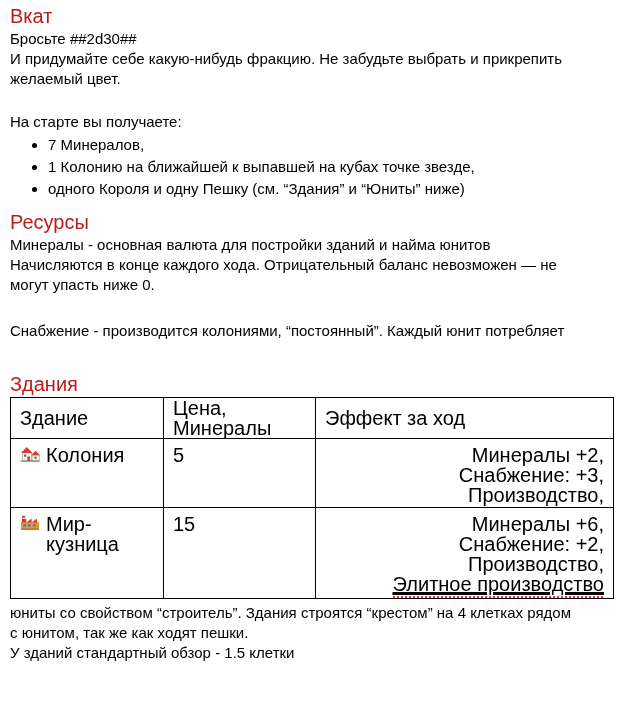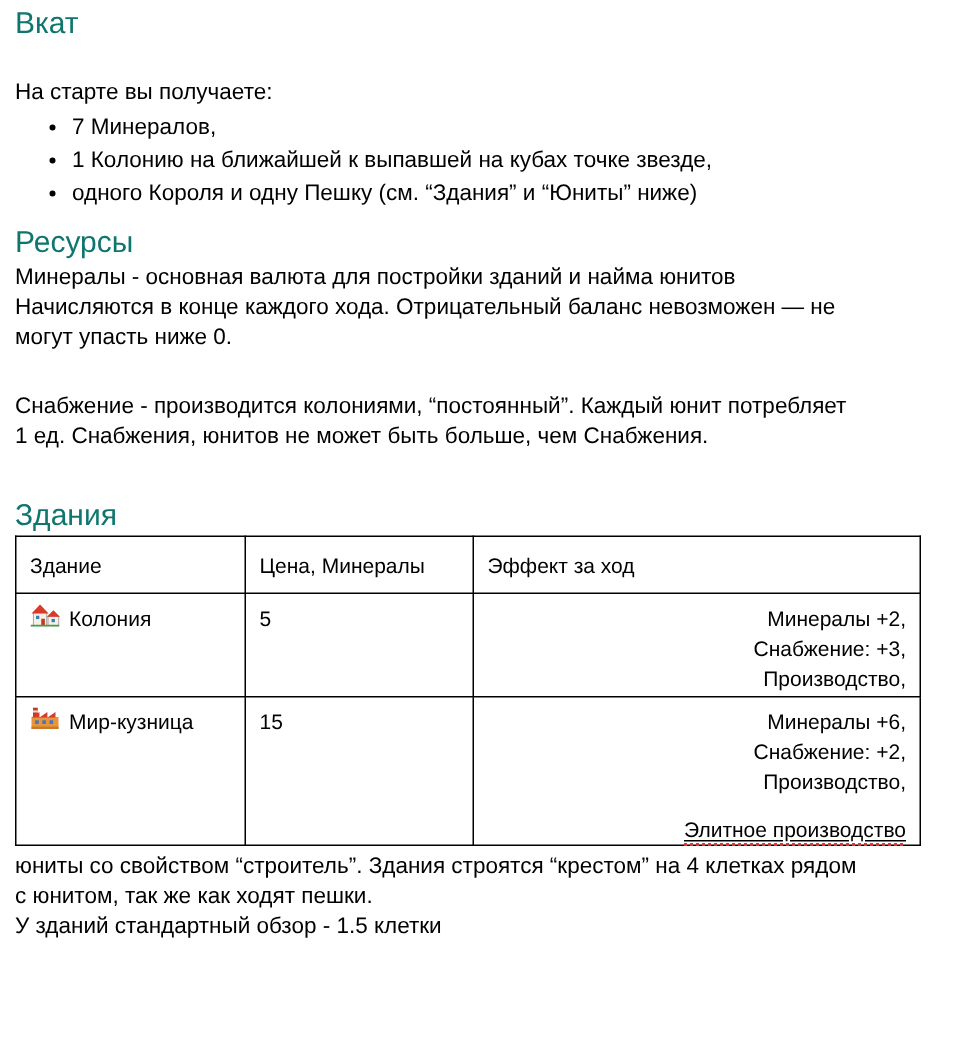--- a/index.html
+++ b/index.html
@@ -5,91 +5,95 @@
   html,body { margin:0; padding:0; background:#fff; }
   body {
     width:640px; height:705px; overflow:hidden;
     font-family:"Liberation Sans", sans-serif;
     color:#000; font-size:15px; line-height:20px;
     -webkit-font-smoothing:antialiased;
   }
   .page { padding:3px 14px 0 10px; }
 
   .doc-heading {
-    font-size:20px; line-height:26px; font-weight:400; margin:0; color:#0f766e;
+    font-size:20px; line-height:26px; font-weight:400; margin:0; color:#b91c1c;
   }
   .line { display:block; }
 
   .lead { margin-top:23px; }
 
   ul.bullets { margin:2px 0 0 0; padding:0 0 0 38px; }
   ul.bullets li { line-height:22px; }
 
   .h-resources { margin-top:9px; }
   .para2 { margin-top:26px; }
   .h-buildings { margin-top:30px; }
 
   table.buildings {
     border-collapse:collapse; table-layout:fixed;
     width:603px; margin-top:0;
   }
   table.buildings th, table.buildings td {
     border:1px solid #000; box-sizing:border-box;
-    font-size:14px; font-weight:400; text-align:left;
+    font-size:20px; font-weight:400; text-align:left;
     vertical-align:top; padding:6px 9px 0 9px;
   }
   table.buildings th { vertical-align:middle; padding:0 9px; }
   tr.hdr  { height:38px; }
   tr.row1 { height:69px; }
   tr.row2 { height:91px;padding-left:23px; }
 
   .col-name  { width:153px; }
   .col-price { width:152px; }
   .col-eff   { width:298px; }
 
   .bname { display:flex; align-items:flex-start; gap:6px; height:20px; }
   .bname svg { flex:0 0 auto; }
 
   .eff-line { line-height:20px;text-align:right; }
-  .elite-line { margin-top:12px; }
+  .elite-line { margin-top:0;text-decoration:underline; }
   .elite {
     position:relative;
     text-decoration:underline;
     text-underline-offset:2px;
   }
   .elite::after {
     content:""; position:absolute; left:0; right:0; bottom:-3px; height:2px;
     background:repeating-linear-gradient(90deg,#e3342f 0 2px,transparent 2px 4px);
   }
 
   .notes { margin-top:4px; }
 </style>
 </head>
 <body>
 
 <div class="page">
 
   <h2 class="doc-heading">Вкат</h2>
+  <div>
+    <span class="line">Бросьте ##2d30##</span>
+    <span class="line">И придумайте себе какую-нибудь фракцию. Не забудьте выбрать и прикрепить</span>
+    <span class="line">желаемый цвет.</span>
+  </div>
 
   <div class="lead">На старте вы получаете:</div>
   <ul class="bullets">
     <li>7 Минералов,</li>
     <li>1 Колонию на ближайшей к выпавшей на кубах точке звезде,</li>
     <li>одного Короля и одну Пешку (см. “Здания” и “Юниты” ниже)</li>
   </ul>
 
   <h2 class="doc-heading h-resources">Ресурсы</h2>
   <div>
     <span class="line">Минералы - основная валюта для постройки зданий и найма юнитов</span>
     <span class="line">Начисляются в конце каждого хода. Отрицательный баланс невозможен — не</span>
     <span class="line">могут упасть ниже 0.</span>
   </div>
   <div class="para2">
     <span class="line">Снабжение - производится колониями, “постоянный”. Каждый юнит потребляет</span>
-    <span class="line">1 ед. Снабжения, юнитов не может быть больше, чем Снабжения.</span>
   </div>
 
   <h2 class="doc-heading h-buildings">Здания</h2>
 
   <table class="buildings">
     <colgroup>
         <col class="col-name">
         <col class="col-price">
         <col class="col-eff">
       </colgroup>

